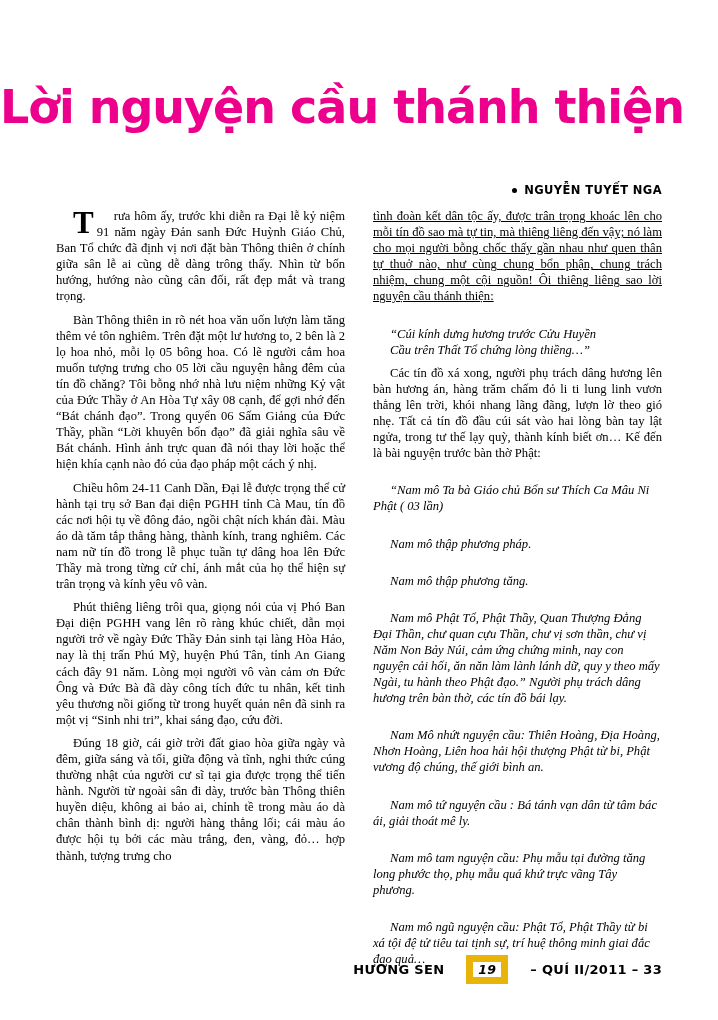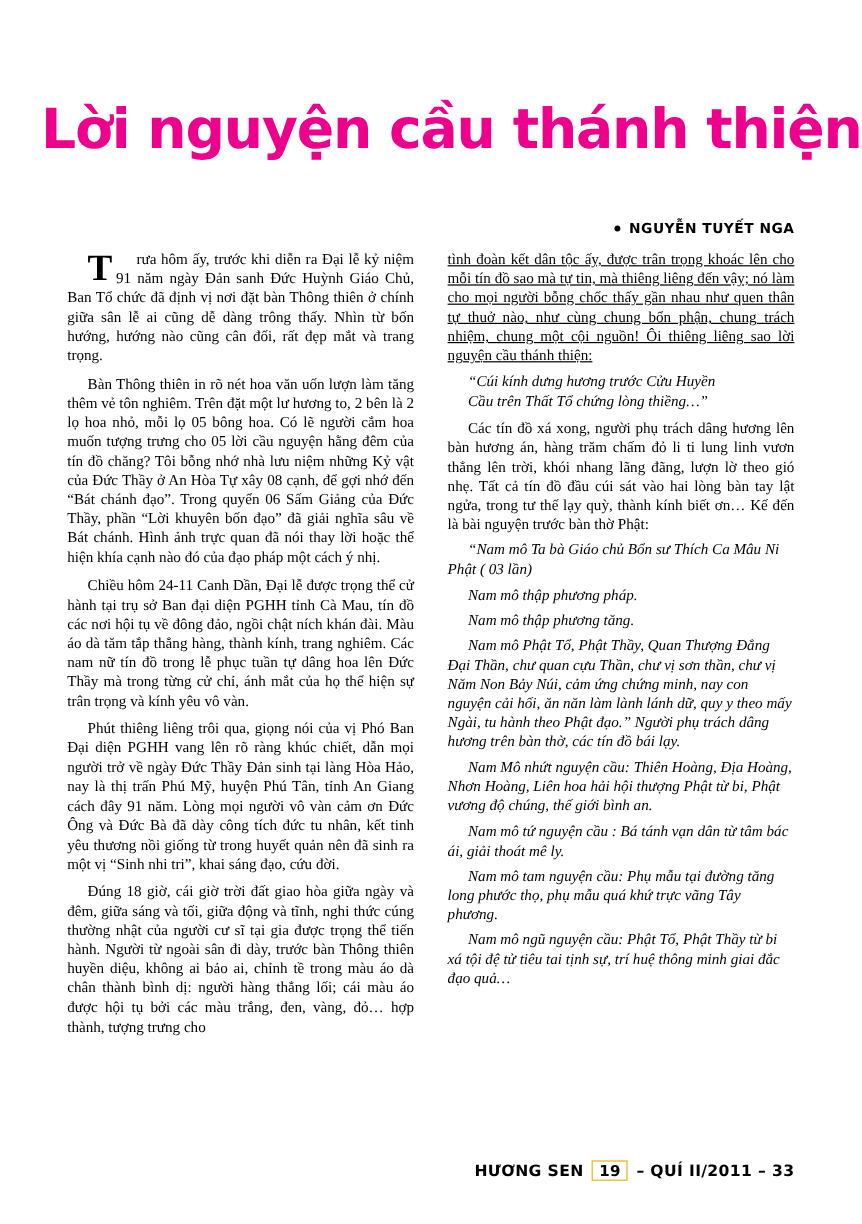--- a/index.html
+++ b/index.html
@@ -22,21 +22,21 @@
     width: 718px;
     height: 1020px;
   }
 
   
   .title-block {
     position: absolute;
     left: 0;
     top: 82px;
     width: 718px;
-    text-align: right;
+    text-align: left;
   }
   .doc-title {
     font-family: "DejaVu Sans", sans-serif;
     font-weight: bold;
     font-size: 46px;
     line-height: 50px;
     letter-spacing: -1px;
     color: #ec008c;
     margin: 0;
     white-space: nowrap;
@@ -88,21 +88,21 @@
   .col p.noindent {
     text-indent: 0;
     text-decoration: underline;
   }
   .col p.quote {
     font-style: italic;
     text-indent: 17px;
     text-align: left;
   }
   .col p.quote-gap {
-    margin-top: 5px;
+    margin-top: 21px;
   }
   .col p.gap {
     margin-top: 7px;
   }
 
   
   .dropcap-para {
     text-indent: 0;
     position: relative;
   }
@@ -119,28 +119,29 @@
   
   .footer {
     position: absolute;
     right: 56px;
     bottom: 36px;
     font-family: "DejaVu Sans", sans-serif;
     font-weight: bold;
     font-size: 13px;
     letter-spacing: 0.3px;
     display: flex;
-    align-items: flex-end;
-    gap: 7px;
+    align-items: center;
+    gap: 22px;
   }
   .footer .pagebox {
-    border: 1px solid #eab308;
+    border: 7px solid #eab308;
     padding: 1px 5px 1px 5px;
     font-size: 12.5px;
     line-height: 13px;
+    font-style: italic;
   }
 </style>
 </head>
 <body>
 
 <div class="page">
 
   <div class="title-block">
     <h1 class="doc-title">Lời nguyện cầu thánh thiện</h1>
   </div>

